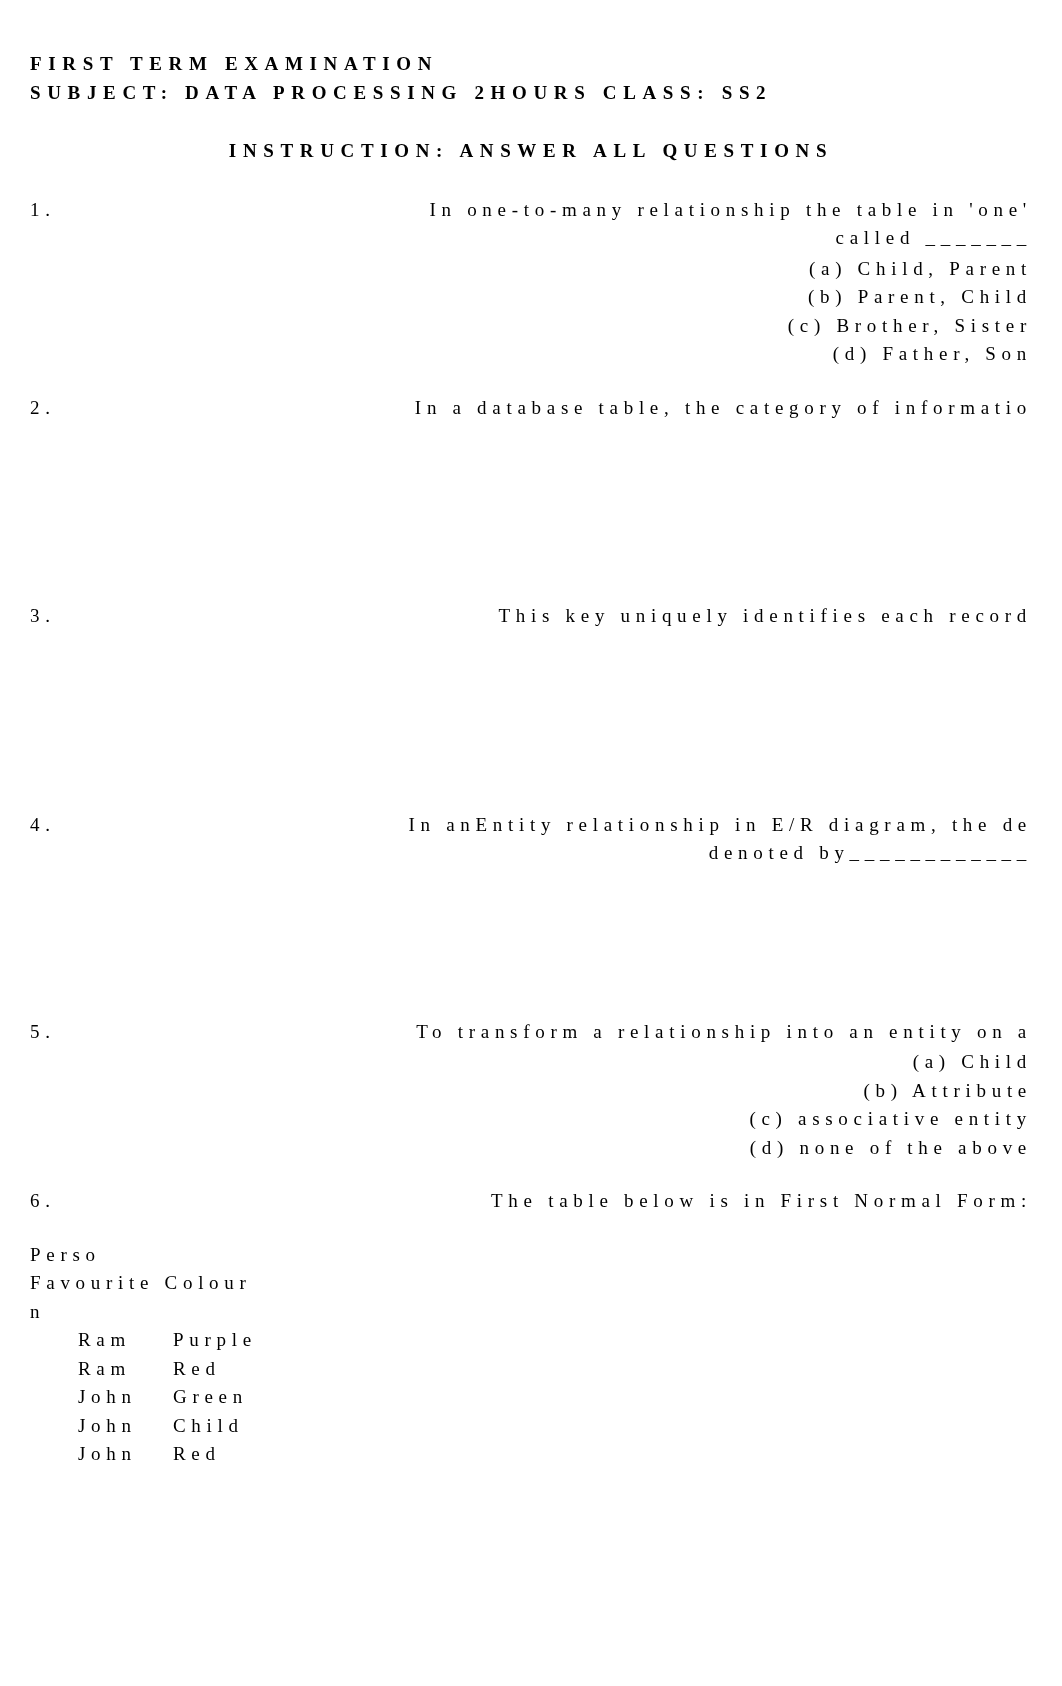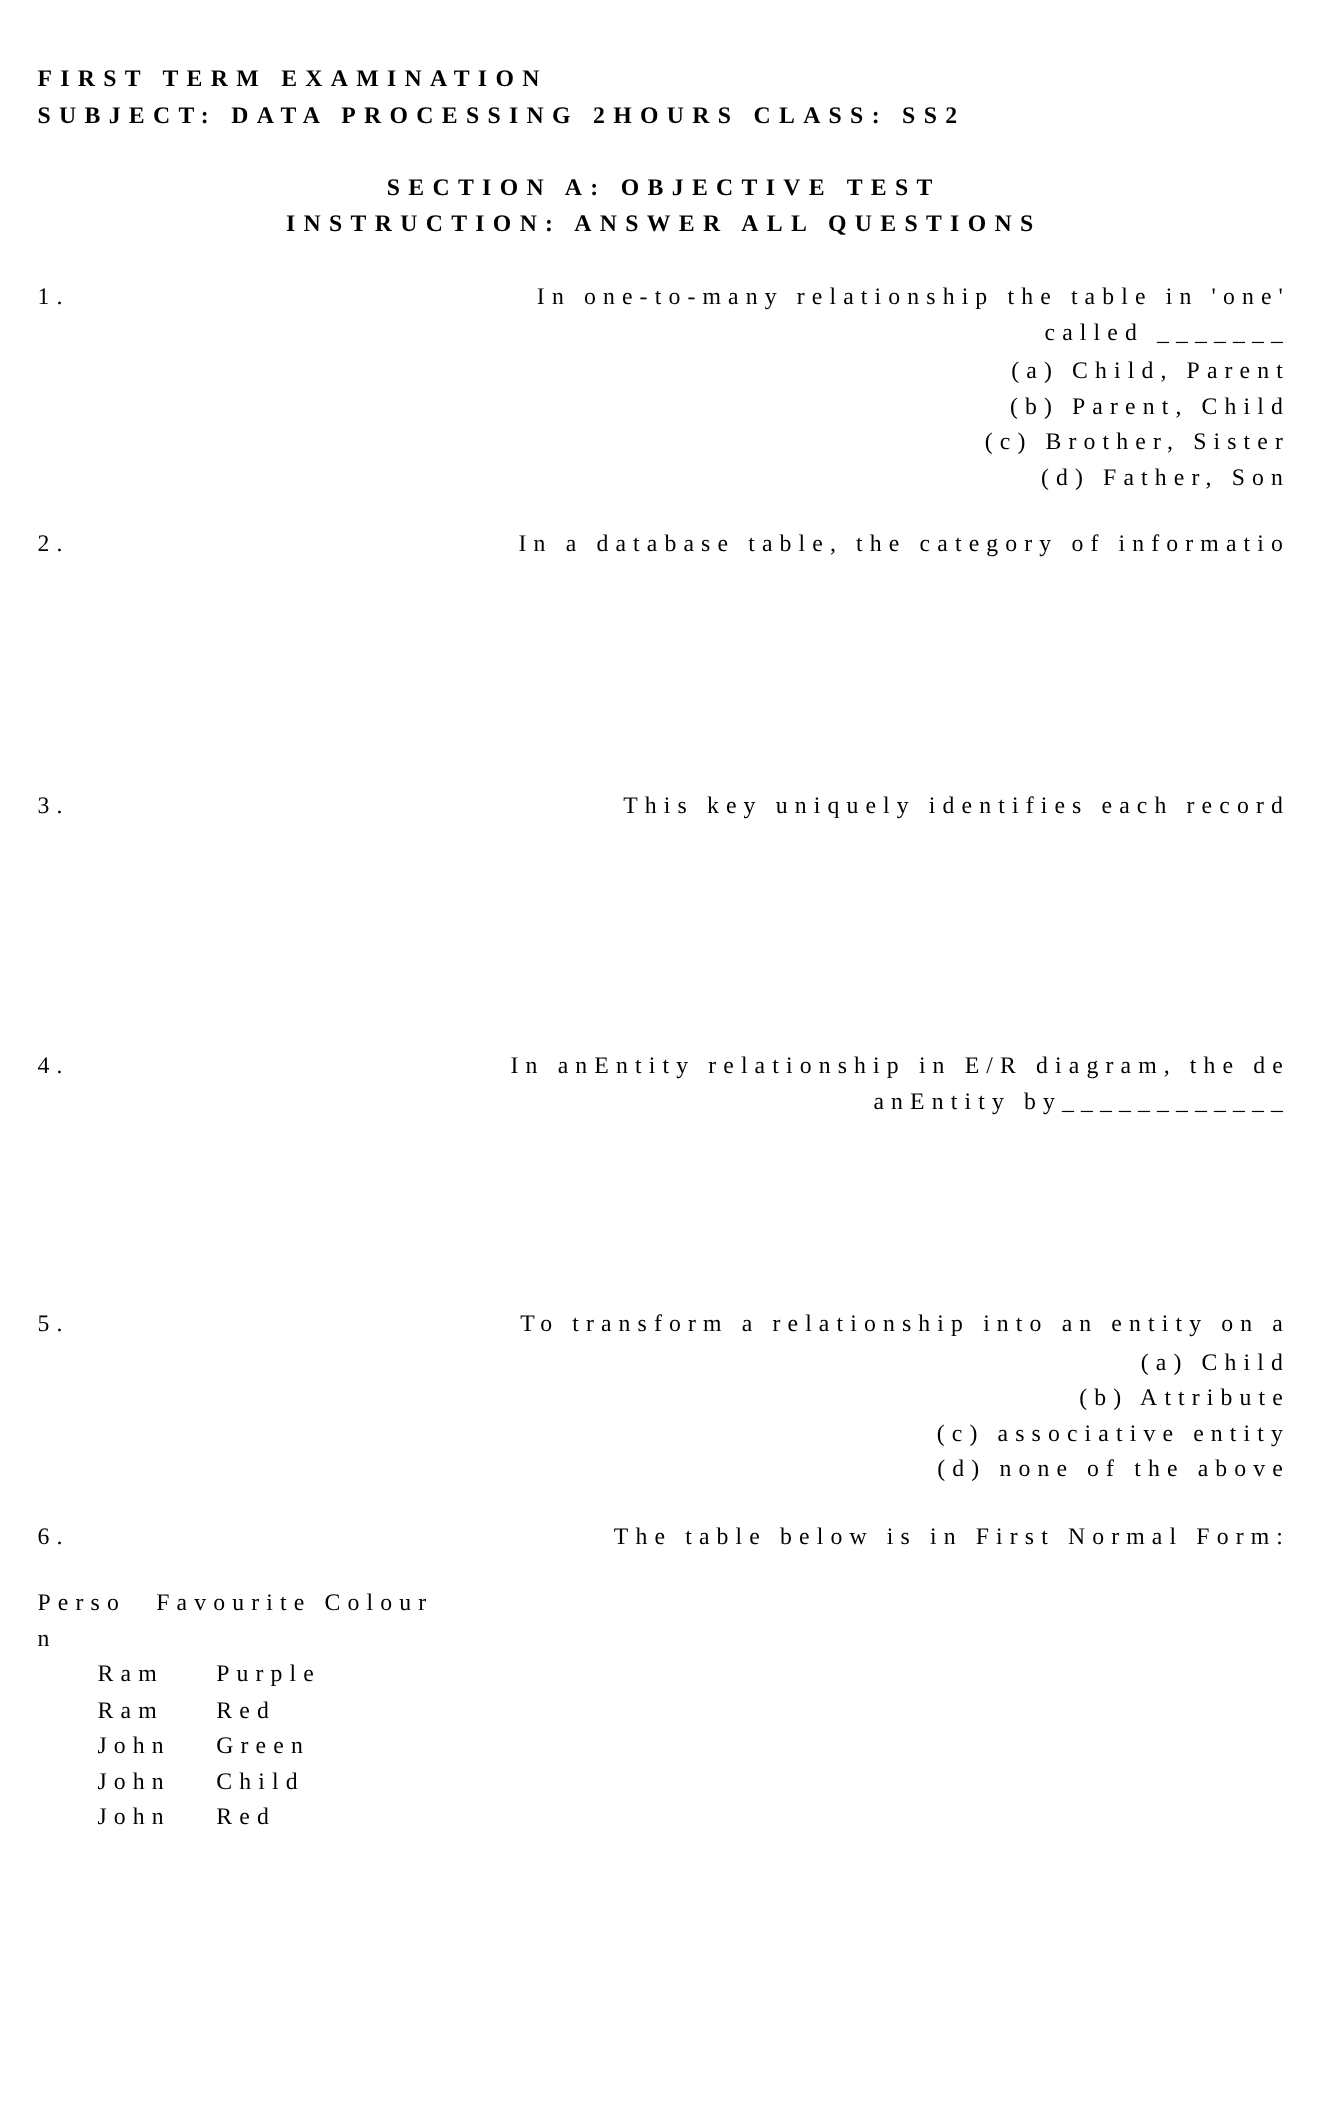--- a/index.html
+++ b/index.html
@@ -61,38 +61,38 @@
     }
     .q2 { margin-bottom: 180px; }
     .q3 { margin-bottom: 180px; }
     .q4 { margin-bottom: 150px; }
     .table-area {
       margin-top: 10px;
       margin-left: 0;
     }
     .table-header {
       display: flex;
+      flex-direction: column;
     }
     .col1 { width: 95px; }
     .col2 { }
     .table-row {
       display: flex;
       margin-left: 48px;
     }
   </style>
 </head>
 <body>
 
 <div class="header">
   <div class="header-line1">FIRST TERM EXAMINATION</div>
   <div class="header-line2">SUBJECT: DATA PROCESSING 2HOURS CLASS: SS2</div>
 </div>
 
 <div class="section-header">
-  <div>SECTION A: OBJECTIVE TEST</div>
   <div>INSTRUCTION: ANSWER ALL QUESTIONS</div>
 </div>
 
 <div class="question">
   <div class="q-num">1.</div>
   <div class="q-body">
     <div class="q-text">In one-to-many relationship the table in 'one'</div>
     <div class="q-text">called _______</div>
     <div class="options">
       <div class="option">(a) Child, Parent</div>
@@ -114,21 +114,21 @@
   <div class="q-num">3.</div>
   <div class="q-body">
     <div class="q-text">This key uniquely identifies each record</div>
   </div>
 </div>
 
 <div class="question q4">
   <div class="q-num">4.</div>
   <div class="q-body">
     <div class="q-text">In anEntity relationship in E/R diagram, the de</div>
-    <div class="q-text">anEntity by____________</div>
+    <div class="q-text">denoted by____________</div>
   </div>
 </div>
 
 <div class="question">
   <div class="q-num">5.</div>
   <div class="q-body">
     <div class="q-text">To transform a relationship into an entity on a</div>
     <div class="options">
       <div class="option">(a) Child</div>
       <div class="option">(b) Attribute</div>

